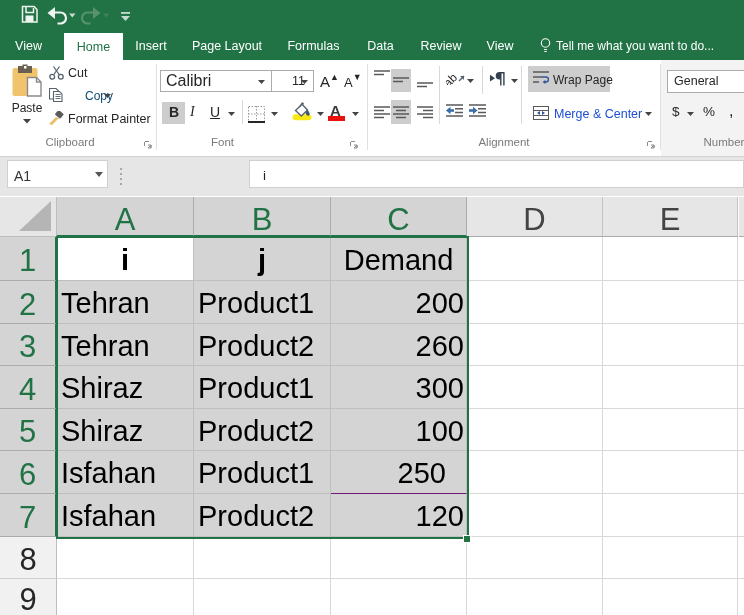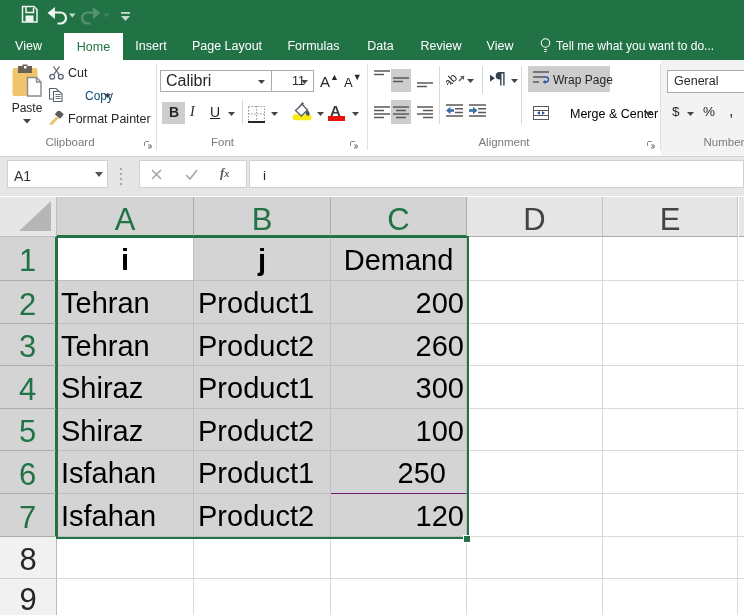--- a/index.html
+++ b/index.html
@@ -239,21 +239,21 @@
         </g>
       <path d="M9 6 h4 a2.5 2.5 0 0 1 0 5 h-2" stroke="#2b579a" stroke-width="1.4" fill="none"></path>
       <path d="M12.5 9 l-3 2 l3 2 z" fill="#2b579a"></path>
     </svg>
     <div class="abs" style="left:553px;top:13px;font-size:12px;color:#262626;">Wrap Page</div>
     <svg width="16" height="14" style="position:absolute;left:533px;top:46px" viewBox="0 0 16 14">
       <rect x="0.5" y="0.5" width="15" height="13" fill="#fff" stroke="#595959"></rect>
       <path d="M0.5 4.5 h15 M0.5 9.5 h15" stroke="#595959"></path>
       <path d="M4 7 l3 -2 v4 z M12 7 l-3 -2 v4 z" fill="#2b579a"></path>
     </svg>
-    <div class="abs" style="left:570px;top:47px;font-size:12.5px;color:#000000;text-align:right;">Merge &amp; Center</div>
+    <div class="abs" style="left:554px;top:47px;font-size:12.5px;color:#1d4ed8;text-align:right;">Merge &amp; Center</div>
     <svg width="8" height="5" style="position:absolute;left:645px;top:52px">
         <path d="M0 0 h7 l-3.5 4 z" fill="#444"></path>
       </svg>
     <div class="glabel" style="left:464px;width:80px;">Alignment</div>
     <svg class="launcher" style="left:647px;">
         <g stroke="#8a8a8a" fill="none">
           <path d="M1 0.5 h4 M0.5 1 v4 M4 4 h3 v3 M4 7 l3 -3" stroke-width="1"></path>
           <path d="M7 4 v3 h-3" stroke-width="1"></path>
         </g>
       </svg>
@@ -274,31 +274,20 @@
         </svg>
     </div>
     <svg width="4" height="20" style="position:absolute;left:119px;top:10px">
         <g fill="#9a9a9a">
           <circle cx="2" cy="2" r="1.1"></circle>
           <circle cx="2" cy="7" r="1.1"></circle>
           <circle cx="2" cy="12" r="1.1"></circle>
           <circle cx="2" cy="17" r="1.1"></circle>
         </g>
       </svg>
-    <div class="fbox" style="left:139px;top:3px;width:108px;height:28px;">
-      <svg width="11" height="11" style="position:absolute;left:11px;top:8px">
-          <g stroke="#a7a7a7" stroke-width="1.6">
-            <path d="M1 1 L10 10 M10 1 L1 10"></path>
-          </g>
-        </svg>
-      <svg width="13" height="11" style="position:absolute;left:45px;top:8px">
-          <path d="M1 6 L5 10 L12 1" stroke="#a7a7a7" stroke-width="1.6" fill="none"></path>
-        </svg>
-      <div class="abs" style="left:80px;top:4px;font-size:13px;font-style:italic;font-weight:bold;color:#595959;font-family:'Liberation Serif',serif;">f<span style="font-size:10px;">x</span></div>
-    </div>
     <div class="fbox" style="left:249px;top:3px;width:495px;height:28px;font-size:13.5px;color:#222;line-height:30px;padding-left:13px;">i</div>
   </div>
   <div id="sheet" class="abs">
     <div class="abs" style="left:0;top:1px;width:57px;height:40px;background:#e6e6e6;border-right:1px solid #bdbdbd;border-bottom:1px solid #bdbdbd;">
       <svg width="36" height="32" style="position:absolute;right:3px;bottom:3px">
           <path d="M34 0 V30 H2 z" fill="#b5b5b5"></path>
         </svg>
     </div>
     <div id="colheads">
       <div class="abs chead" style="left:57px;top:1px;width:137px;height:40px;background:#d4d4d4;color:#217346;border-right:1px solid #ababab;border-bottom:2px solid #217346;">A</div>

